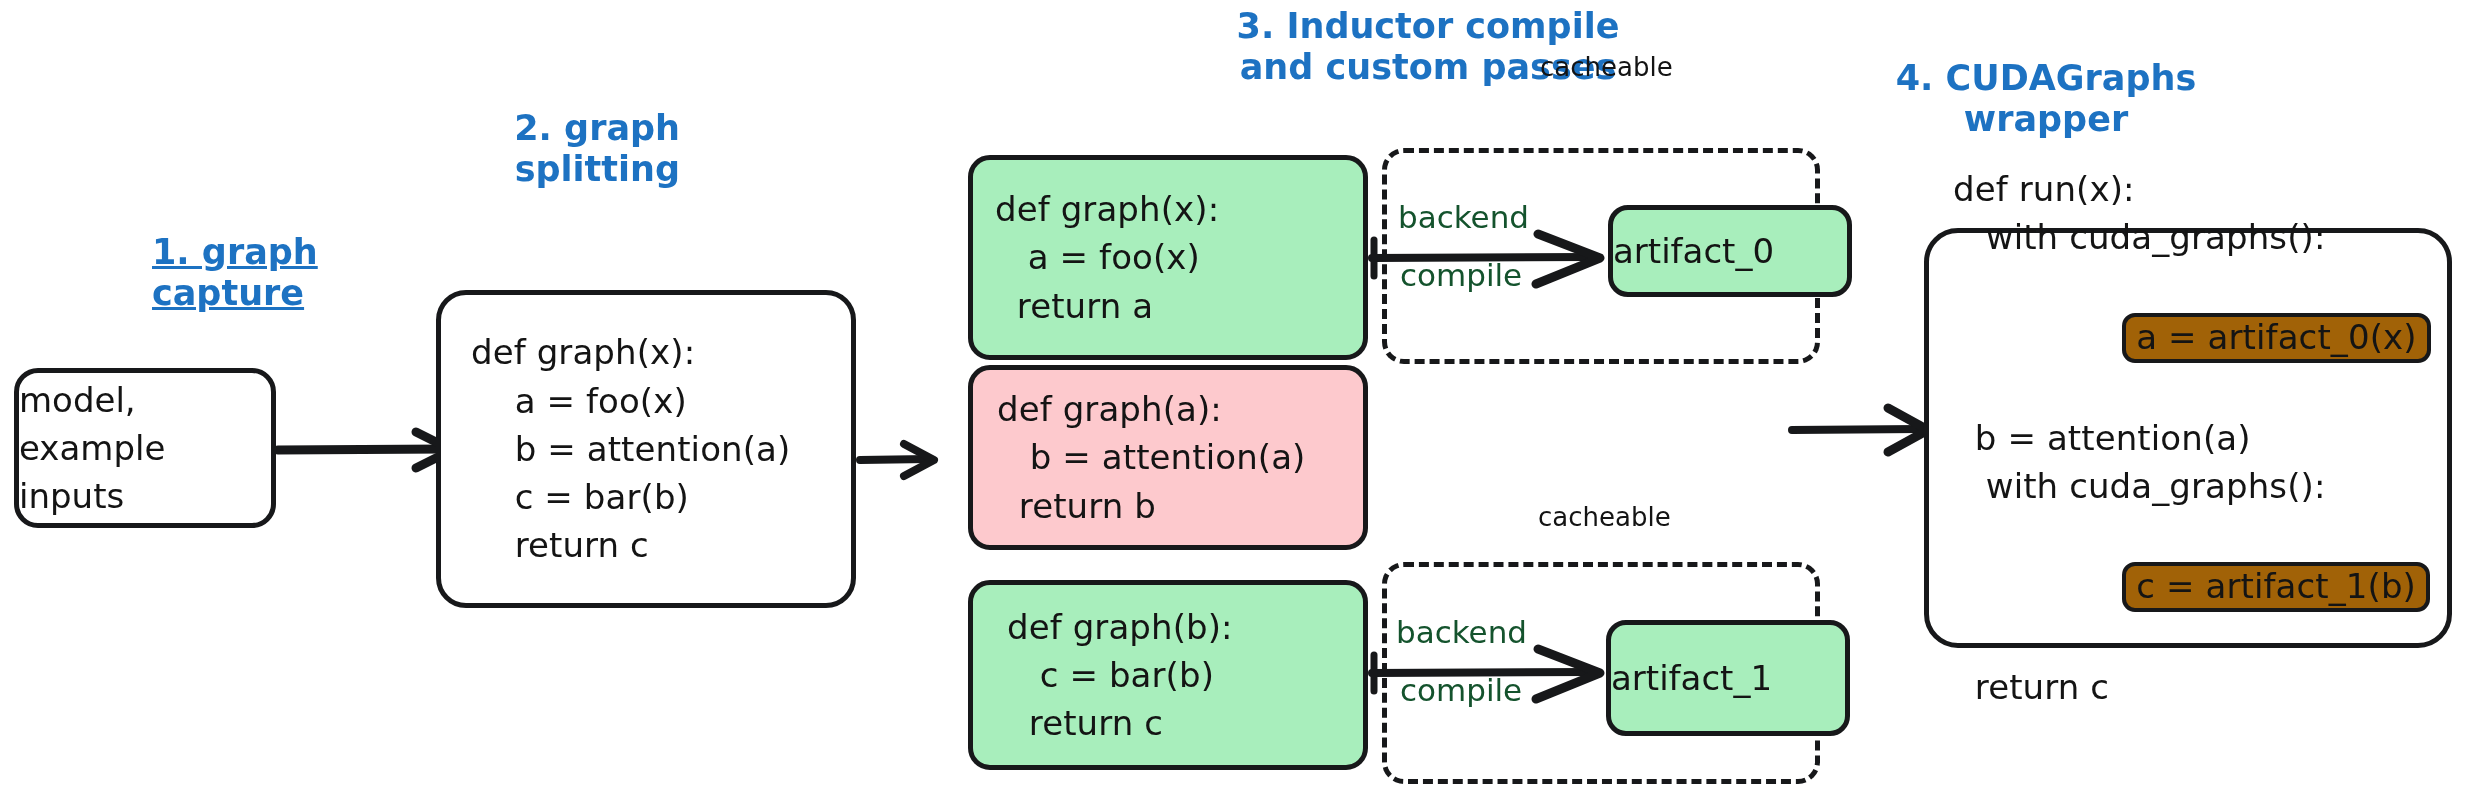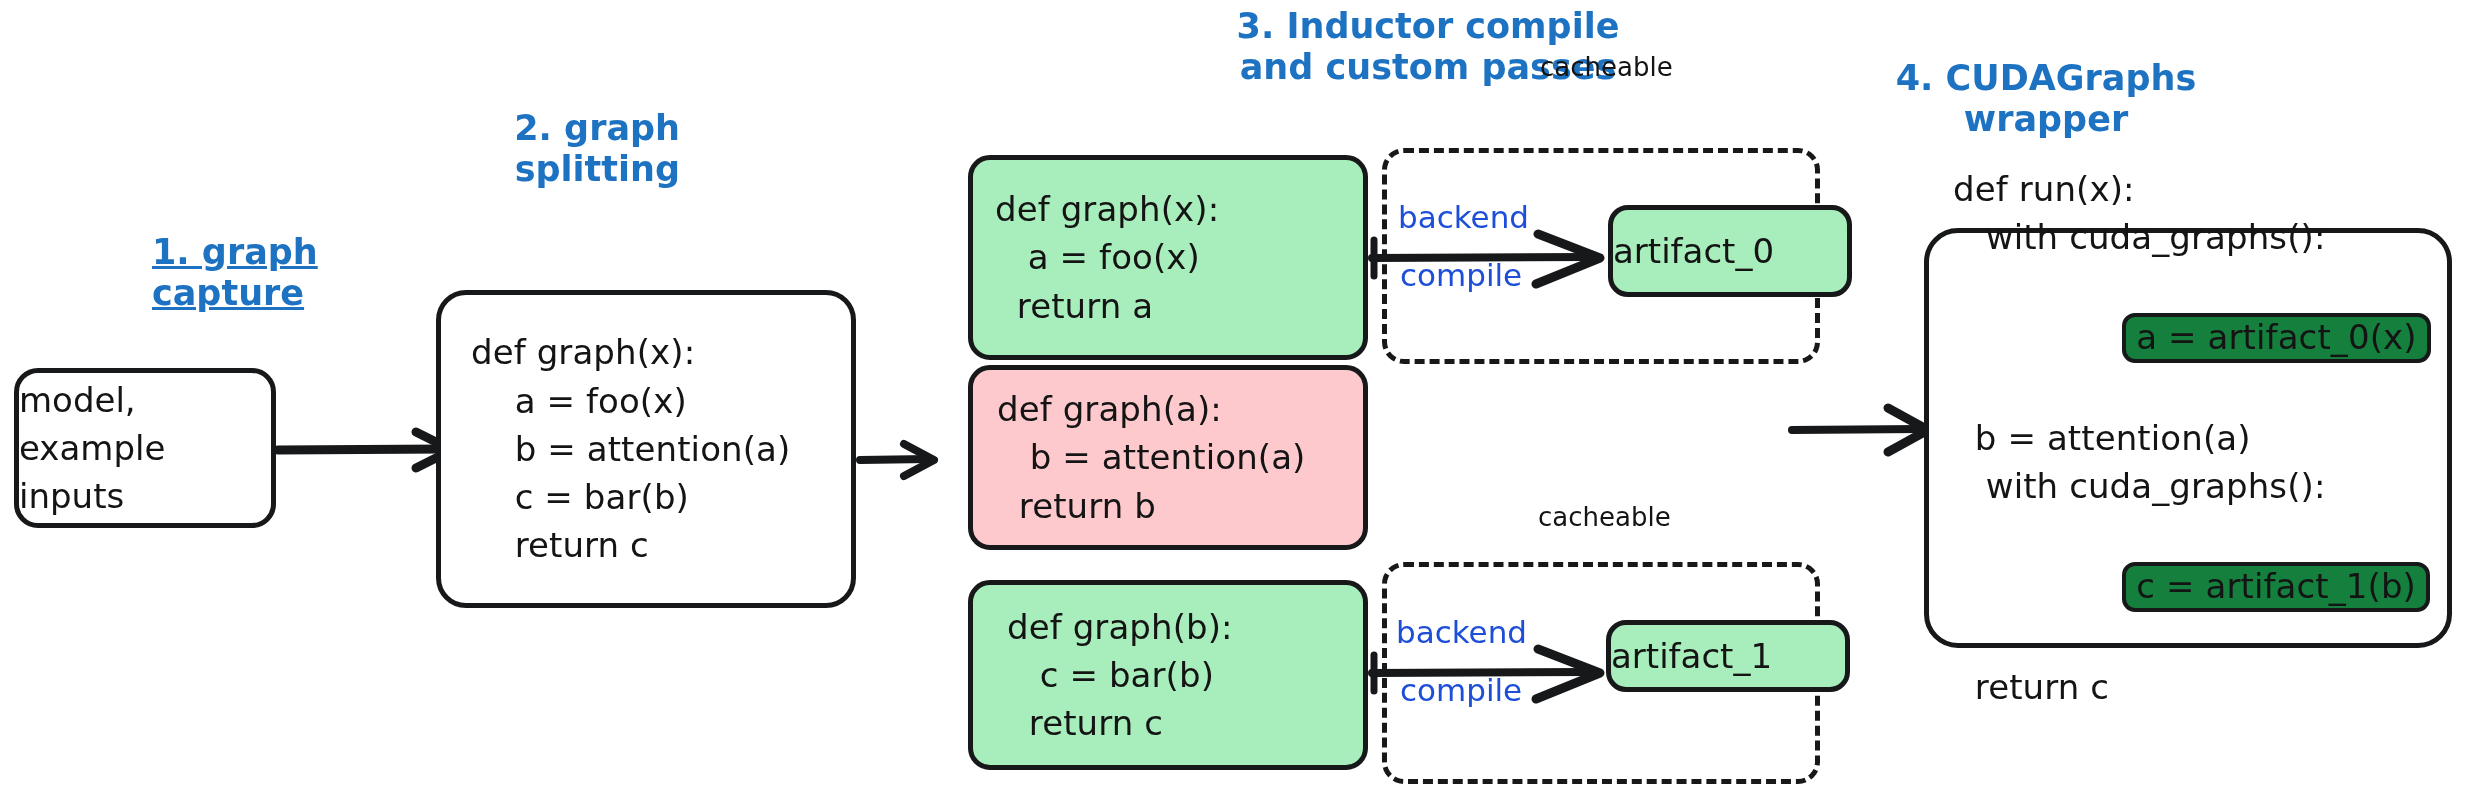--- a/index.html
+++ b/index.html
@@ -51,28 +51,28 @@
   }
   .plain-label{
     position:absolute;
     color:#141414;
     font-size:26px;
     line-height:1.2;
     white-space:pre;
   }
   .arrow-label{
     position:absolute;
-    color:#1d4ed8;
+    color:#14532d;
     font-size:31px;
     line-height:1.15;
     white-space:pre;
   }
   .hl{
     display:inline-block;
-    background:#15803d;
+    background:#a16207;
     border:4px solid #17181a;
     border-radius:13px;
     padding:1px 10px 3px 10px;
     margin:3px 0 3px 0;
     line-height:1.12;
   }
 
   
   .arrow{position:absolute;}
   .arrow svg{display:block;overflow:visible;}
@@ -165,21 +165,21 @@
   <div class="arrow" style="left:1368px;top:643px;">
     <svg width="290" height="60" viewBox="0 0 290 60">
       <path d="M4 30 L222 29" stroke="#17181a" stroke-width="8" fill="none" stroke-linecap="round"></path>
       <path d="M170 6 L232 30 L168 56" stroke="#17181a" stroke-width="9" fill="none" stroke-linecap="round" stroke-linejoin="round"></path>
       <path d="M6 12 L6 48" stroke="#17181a" stroke-width="7" fill="none" stroke-linecap="round"></path>
     </svg>
   </div>
   <div class="arrow-label" style="left:1396px;top:615px;">backend</div>
   <div class="arrow-label" style="left:1400px;top:673px;">compile</div>
 
-  <div class="box green" style="left:1606px;top:620px;width:244px;height:72px;border-radius:20px;">
+  <div class="box green" style="left:1606px;top:620px;width:244px;height:116px;border-radius:20px;">
     <div class="center-text">artifact_1</div>
   </div>
 
   <div class="arrow" style="left:1790px;top:400px;">
     <svg width="220" height="60" viewBox="0 0 220 60">
       <path d="M2 30 L130 29" stroke="#17181a" stroke-width="8" fill="none" stroke-linecap="round"></path>
       <path d="M98 8 L138 30 L98 52" stroke="#17181a" stroke-width="9" fill="none" stroke-linecap="round" stroke-linejoin="round"></path>
     </svg>
   </div>
 

